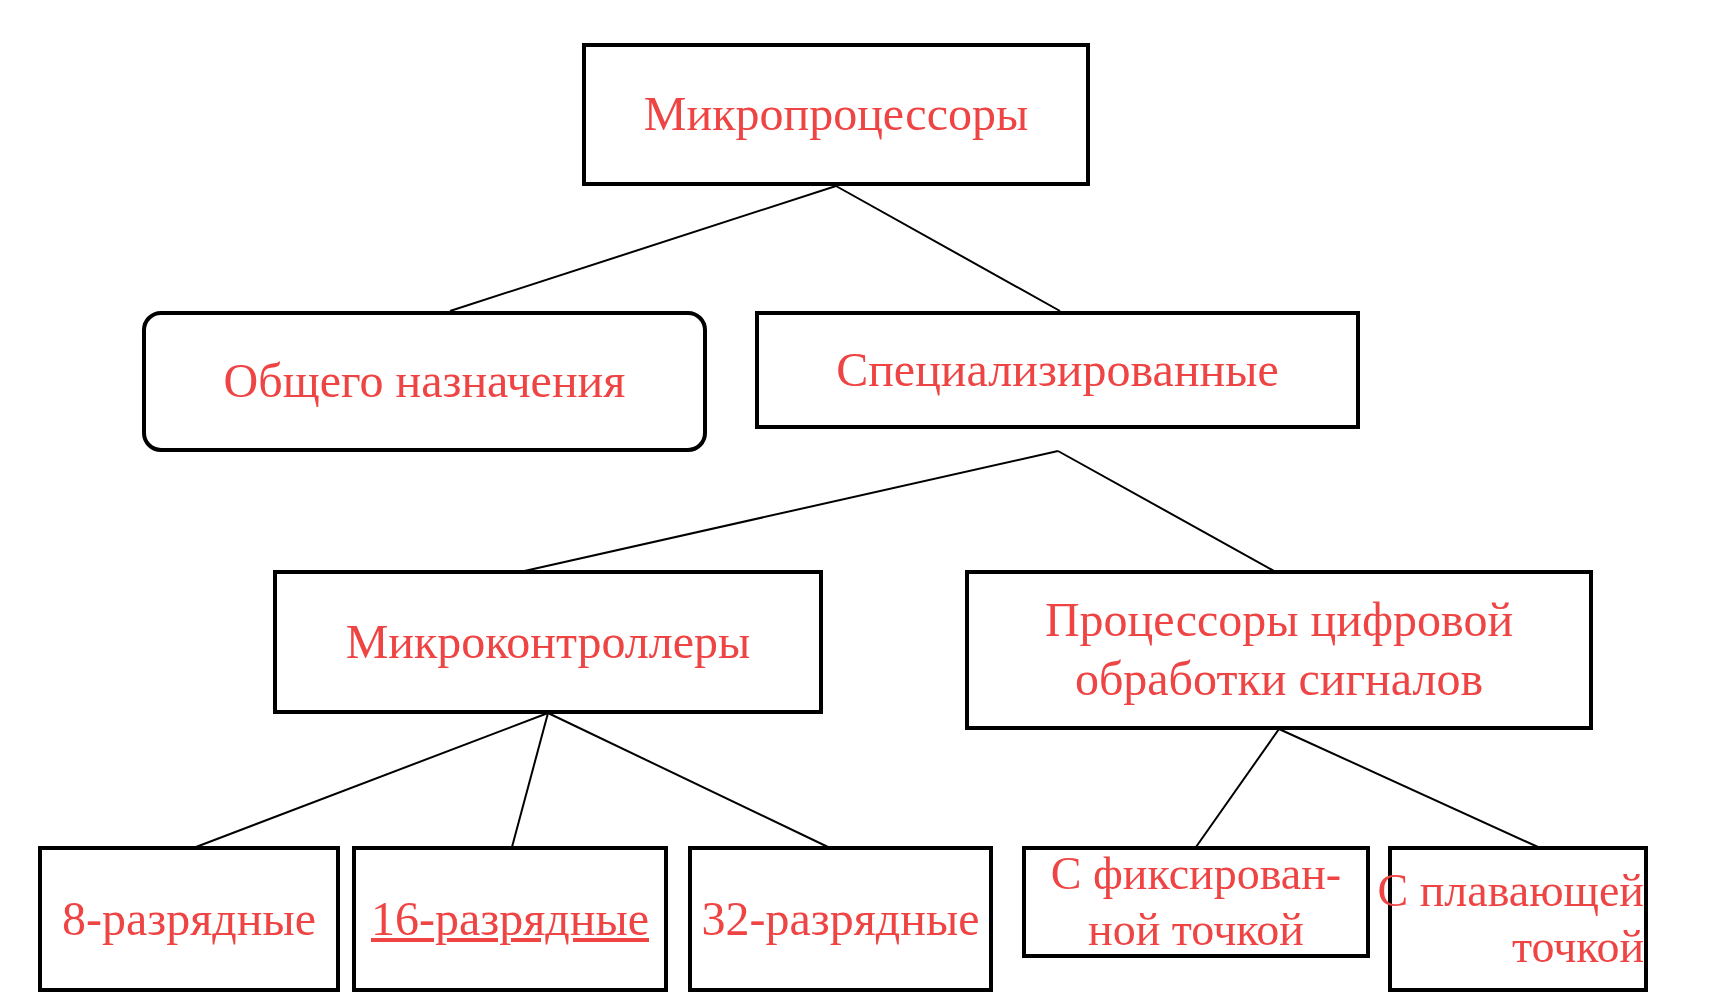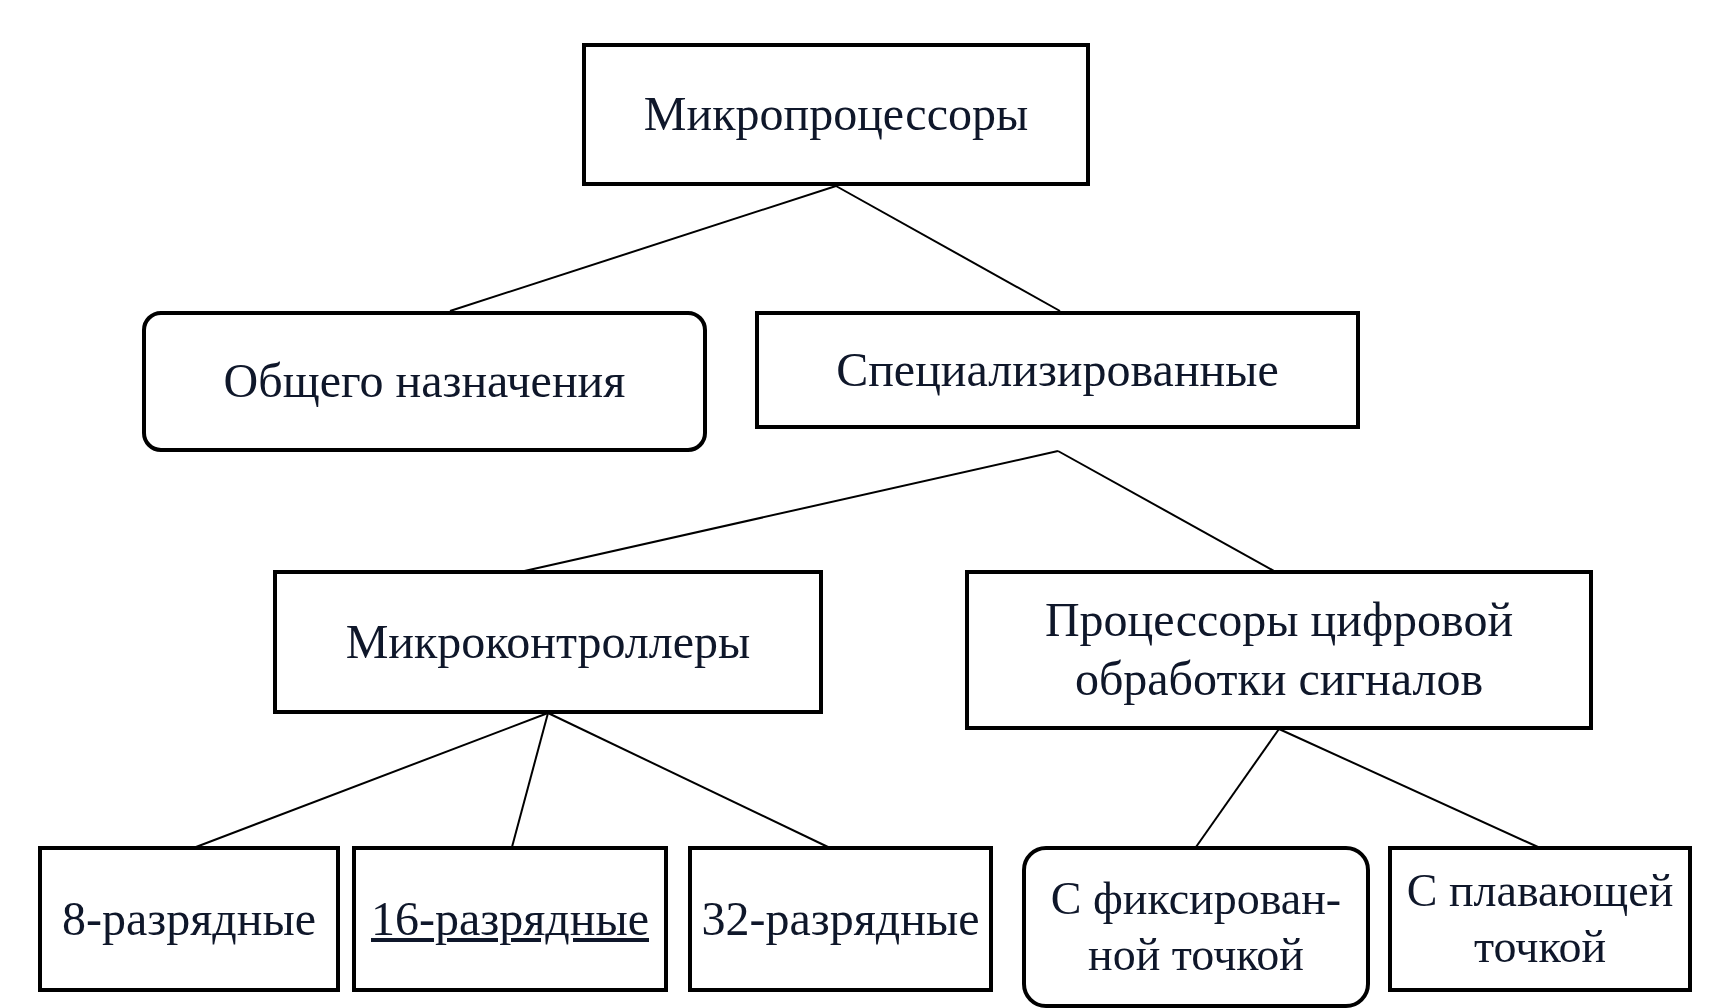--- a/index.html
+++ b/index.html
@@ -6,21 +6,21 @@
     margin: 0;
     padding: 0;
     background: #ffffff;
   }
   .canvas {
     position: relative;
     width: 1716px;
     height: 1008px;
     background: #ffffff;
     font-family: "Liberation Serif", "DejaVu Serif", serif;
-    color: #0f172a;
+    color: #ef4444;
     overflow: hidden;
   }
   .edges {
     position: absolute;
     left: 0;
     top: 0;
     width: 1716px;
     height: 1008px;
   }
   .edges line {
@@ -45,22 +45,22 @@
 
   
   .n-root      { left: 582px;  top: 43px;  width: 508px; height: 143px; }
   .n-general   { left: 142px;  top: 311px; width: 565px; height: 141px; border-radius: 19px; }
   .n-special   { left: 755px;  top: 311px; width: 605px; height: 118px; }
   .n-mcu       { left: 273px;  top: 570px; width: 550px; height: 144px; }
   .n-dsp       { left: 965px;  top: 570px; width: 628px; height: 160px; }
   .n-bit8      { left: 38px;   top: 846px; width: 302px; height: 146px; }
   .n-bit16     { left: 352px;  top: 846px; width: 316px; height: 146px; text-decoration: underline; }
   .n-bit32     { left: 688px;  top: 846px; width: 305px; height: 146px; }
-  .n-fixed     { left: 1022px; top: 846px; width: 348px; height: 162px; font-size: 46px; border-radius: 24px; }
-  .n-float     { left: 1388px; top: 846px; width: 304px; height: 146px; font-size: 46px; }
+  .n-fixed     { left: 1022px; top: 846px; width: 348px; height: 112px; font-size: 46px; }
+  .n-float     { left: 1388px; top: 846px; width: 260px; height: 146px; font-size: 46px; align-items: flex-end; }
 </style>
 </head>
 <body>
 
 <div class="canvas">
 
   <svg class="edges" viewBox="0 0 1716 1008" xmlns="http://www.w3.org/2000/svg">
     <line x1="836" y1="186" x2="450" y2="311"></line>
     <line x1="836" y1="186" x2="1060" y2="311"></line>
     <line x1="1058" y1="451" x2="520" y2="572"></line>

